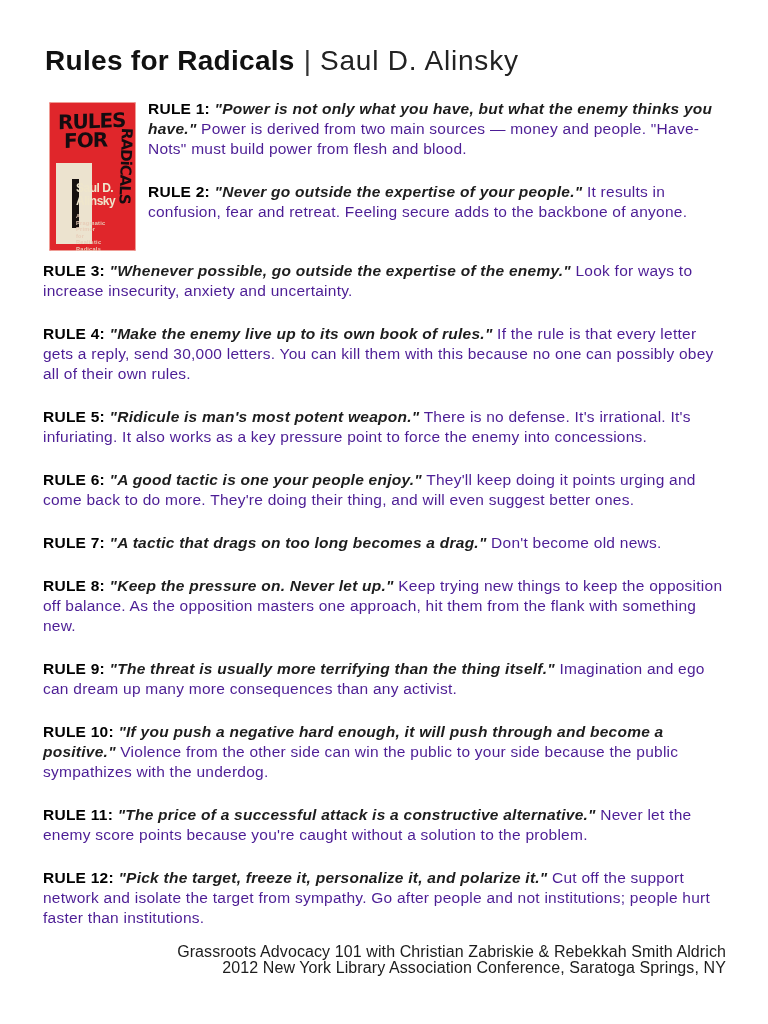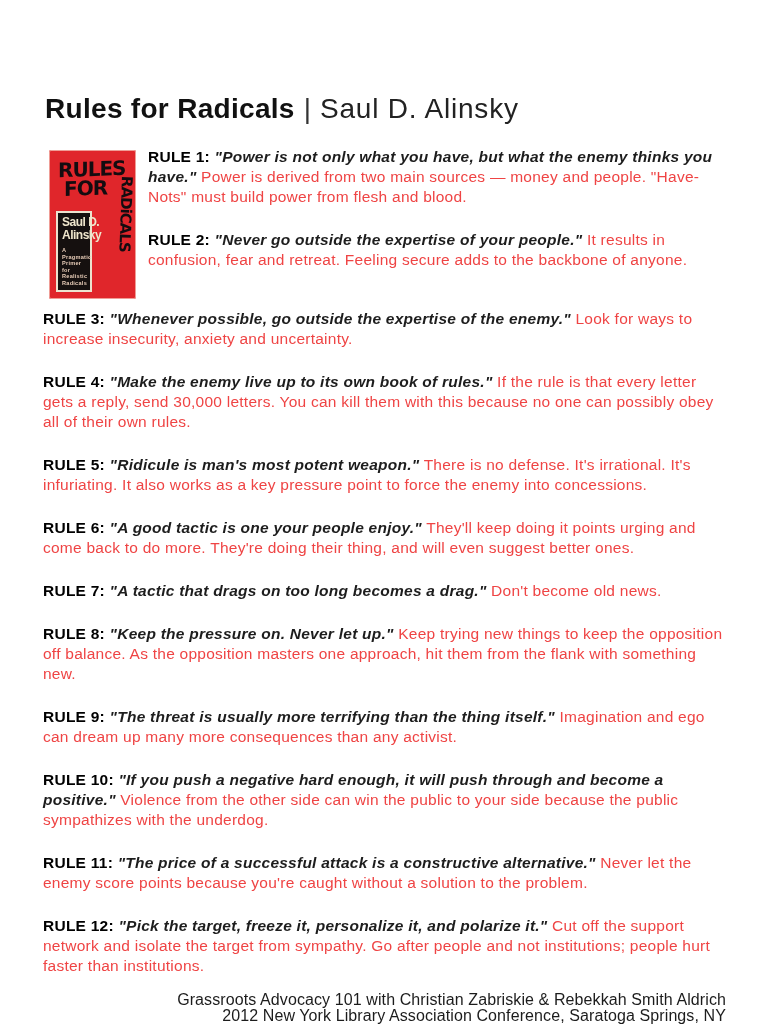--- a/index.html
+++ b/index.html
@@ -3,21 +3,21 @@
 <meta charset="utf-8">
 <style>
   * { margin: 0; padding: 0; box-sizing: border-box; }
   html, body { background: #ffffff; }
   body {
     width: 768px; height: 1024px;
     font-family: "Liberation Sans", sans-serif;
     position: relative;
     overflow: hidden;
   }
-  .page { position: absolute; inset: 0; margin-top: 48px; }
+  .page { position: absolute; inset: 0; }
 
   
   .title {
     margin: 44px 42px 0 45px;
     font-size: 28px;
     line-height: 34px;
     color: #111111;
     white-space: nowrap;
   }
   .t-bold { font-weight: 700; letter-spacing: 0.3px; }
@@ -29,21 +29,21 @@
     margin: 21px 42px 0 43px;
     font-size: 15.5px;
     line-height: 20px;
     letter-spacing: 0.25px;
     color: #7f7f7f;
   }
   .content p.rule { margin-bottom: 23px; }
   .content p.rule:nth-of-type(n+3) { clear: left; }
   .rule-label { font-weight: 700; color: #000000; }
   .rule-quote { font-weight: 700; font-style: italic; color: #1d1d1d; }
-  .rule-text  { color: #ef4444; }
+  .rule-text  { color: #4c1d95; }
 
   
   .book-cover {
     float: left;
     width: 87px; height: 149px;
     margin: 3px 12px 10px 6px;
     background: #e0262b;
     position: relative;
     border-radius: 2px;
     box-shadow: inset 0 0 0 1px #ef9d96;
@@ -71,21 +71,21 @@
     font-size: 15px;
     letter-spacing: -1px;
     color: #140c10;
     transform: rotate(2deg);
   }
   .author-box {
     position: absolute;
     left: 7px; top: 61px;
     width: 36px; height: 81px;
     background: #ece3cf;
-    padding: 2px;
+    padding: 16px;
   }
   .author-inner {
     background: #15100f;
     width: 100%; height: 100%;
     padding: 3px 3px 2px 4px;
   }
   .author-name {
     color: #efe6cc;
     font-weight: 700;
     font-size: 12px;

